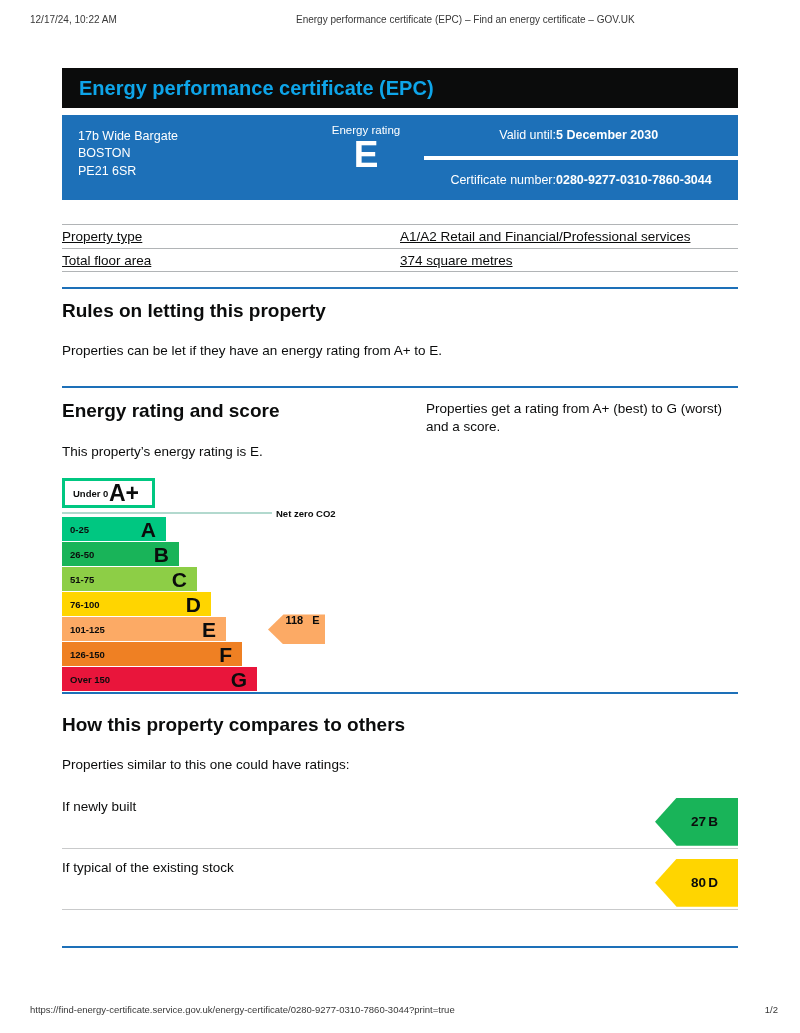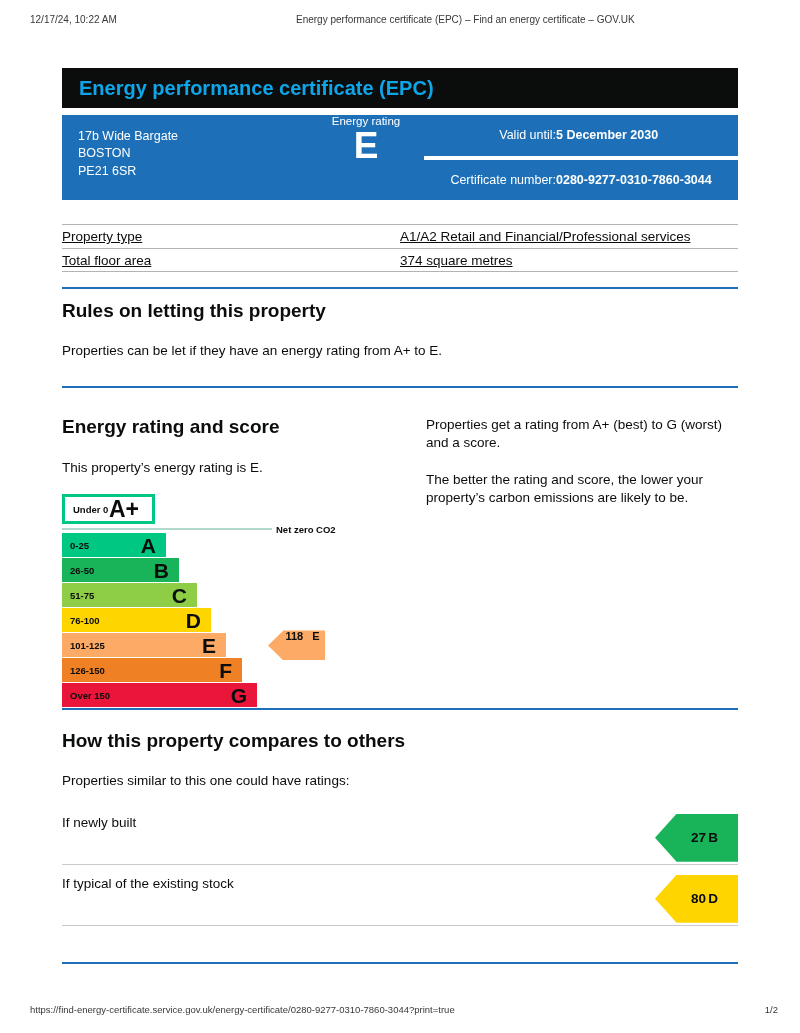--- a/index.html
+++ b/index.html
@@ -12,41 +12,41 @@
   .print-header { position:absolute; top:14px; left:30px; right:22px; font-size:10px; color:#383838; }
   .ph-title { position:absolute; left:266px; top:0; }
   .print-footer { position:absolute; bottom:18px; left:30px; right:22px; font-size:9.5px; color:#383838;
     display:flex; justify-content:space-between; }
   
   .content { position:absolute; top:68px; left:62px; width:676px; }
   .banner { background:#0b0c0c; color:#0ea5e9; height:40px; display:flex; align-items:center;
     padding-left:17px; font-size:20px; font-weight:bold; }
   .summary-panel { display:flex; margin-top:7px; height:85px; }
   .box-address { width:246px; background:#1d70b8; color:#fff; padding:13px 16px; font-size:12.5px; line-height:1.38; }
-  .box-rating { width:116px; background:#1d70b8; color:#fff; text-align:center; }
+  .box-rating { width:116px; background:#1d70b8; color:#fff; text-align:center; padding-top:9px; }
   .box-rating .rating-label { font-size:11.5px; }
   .box-rating .rating-big { font-size:37px; font-weight:bold; line-height:1.05; }
   .right-boxes { flex:1; display:flex; flex-direction:column; gap:4px;text-align:right; }
   .info-box { background:#1d70b8; color:#fff; flex:1; display:flex; align-items:center; padding:0 16px; font-size:12.5px; }
   .info-label { width:116px; flex-shrink:0; }
   .info-value { font-weight:bold; }
   
   .details-table { margin-top:24px; font-size:13.5px; }
   .detail-row { display:flex; height:24px; align-items:center; border-top:1px solid #b1b4b6;text-decoration:underline; }
   .detail-row:last-child { border-bottom:1px solid #b1b4b6; }
   .detail-label { width:338px; }
   
   .divider-blue { height:2px; background:#1d70b8; }
   .section-heading { font-size:19px; font-weight:bold; color:#0b0c0c; }
   .body-text { font-size:13.5px; line-height:1.35; }
   .rules-divider-top { margin-top:15px; }
   .rules-heading { margin-top:11px; }
   .rules-body { margin-top:20px; }
   .rules-divider-bottom { margin-top:26px; }
-  .two-col { display:flex; margin-top:28px; }
+  .two-col { display:flex; margin-top:12px; }
   .col-left { width:346px; }
   .col-right { width:312px; margin-left:auto; }
   .col-left .intro { margin-top:21px; }
   .col-right p { font-size:13.5px; line-height:1.32; }
   .col-right p + p { margin-top:19px; }
   
   .chart { margin-top:17px; position:relative; width:346px; height:214px; }
   .aplus-box { width:93px; height:30px; border:3px solid #00c781; background:#fff;
     display:flex; align-items:center; justify-content:space-between; padding:0 13px 0 8px; }
   .aplus-range, .band-range, .netzero-label { font-size:9.5px; font-weight:bold; color:#0b0c0c; }
@@ -173,21 +173,20 @@
             </div>
           <div class="current-arrow" style="background: rgb(252, 170, 101);">
             <span>118</span>
             <span>E</span>
           </div>
         </div>
       </div>
 
       <div class="col-right">
         <p>Properties get a rating from A+ (best) to G (worst) and a score.</p>
-        <p>The better the rating and score, the lower your property’s carbon emissions are likely to be.</p>
       </div>
     </div>
 
     <div class="divider-blue"></div>
     <h2 class="section-heading compare-heading">How this property compares to others</h2>
     <p class="body-text compare-intro">Properties similar to this one could have ratings:</p>
 
     <div class="compare-rows" id="compare-rows">
         <div class="compare-row">
           <div class="compare-label">If newly built</div>

